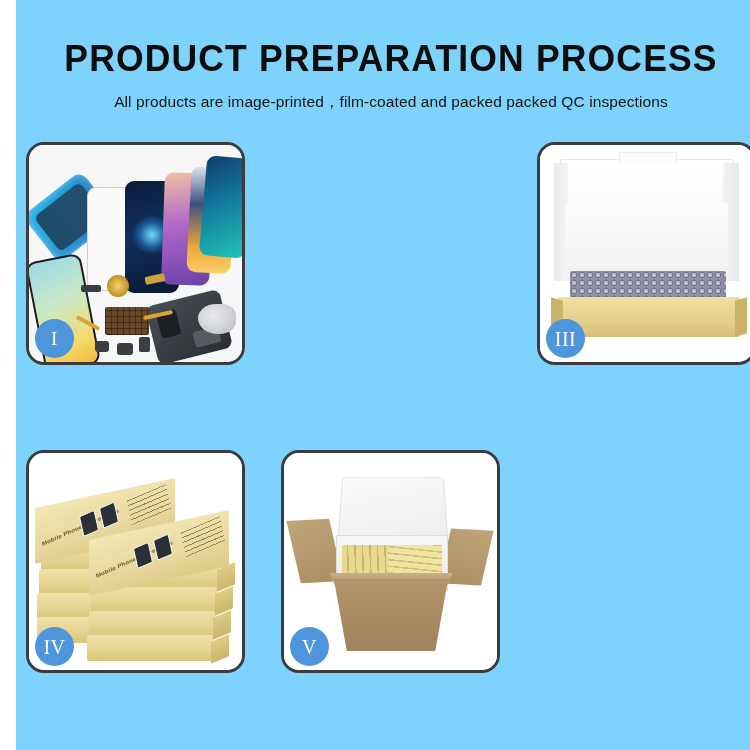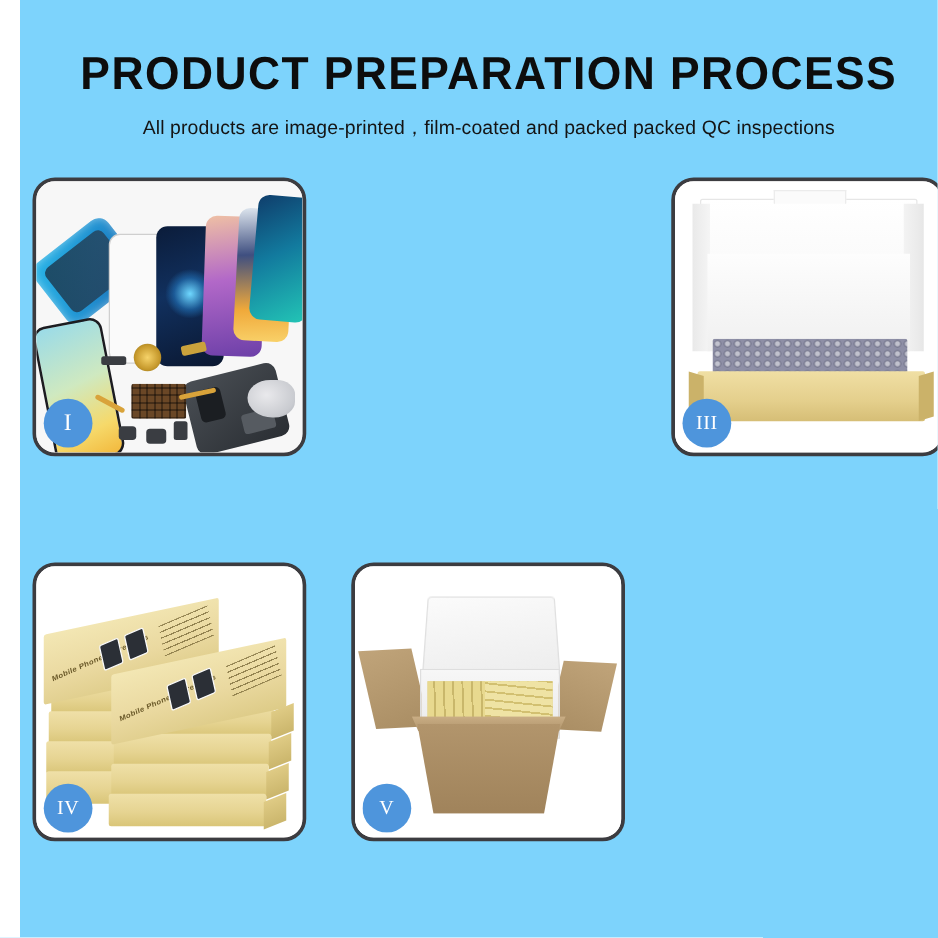--- a/index.html
+++ b/index.html
@@ -43,21 +43,21 @@
 
   .badge {
     position: absolute; left: 6px; bottom: 4px;
     width: 39px; height: 39px; border-radius: 50%;
     background: #4e95dc;
     display: flex; align-items: center; justify-content: center;
     color: #ffffff; font-family: "Liberation Serif", serif;
     font-size: 19px; letter-spacing: 0.5px; line-height: 1;
     z-index: 40;
   }
-  .badge.small { font-size: 16px; }
+  .badge.small { font-size: 20px; }
 
   
   .p1 { background: #f7f7f7; }
   .ph { position: absolute; border-radius: 9px; }
   .ph.a { 
     left: 4px; top: 42px; width: 74px; height: 60px;
     background: linear-gradient(135deg,#28b6e8 0%,#1f8fd0 55%,#1760a8 100%);
     transform: rotate(-38deg); border-radius: 10px;
     box-shadow: inset 0 0 8px rgba(255,255,255,.45);
   }

